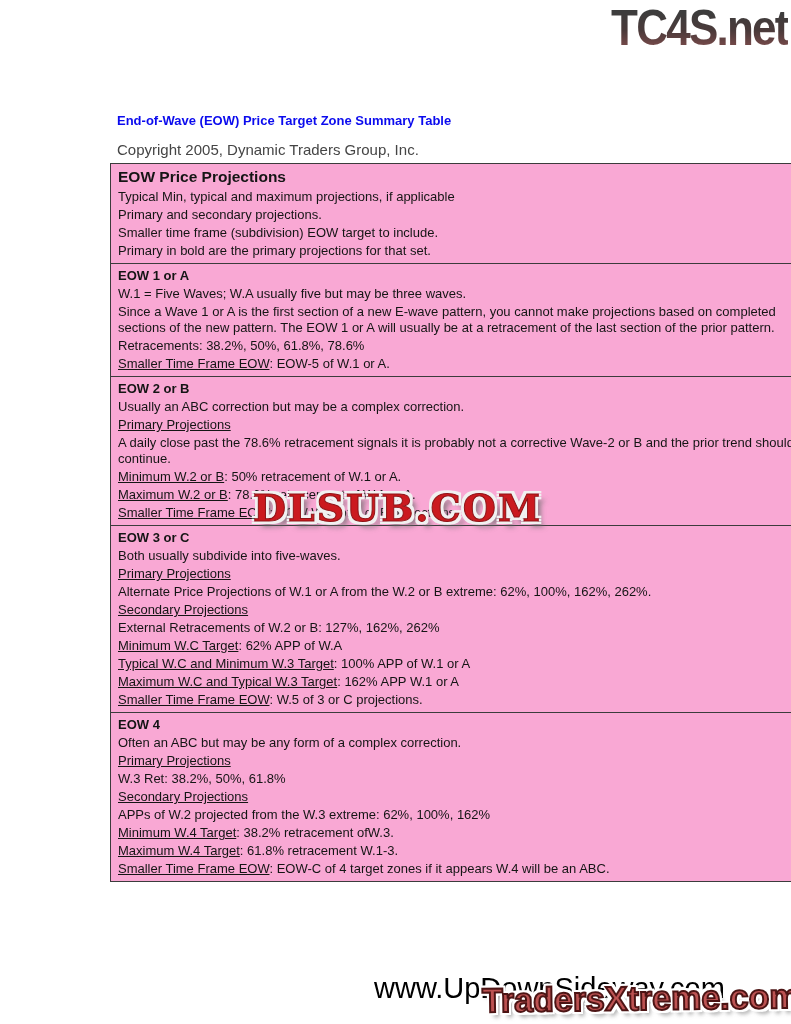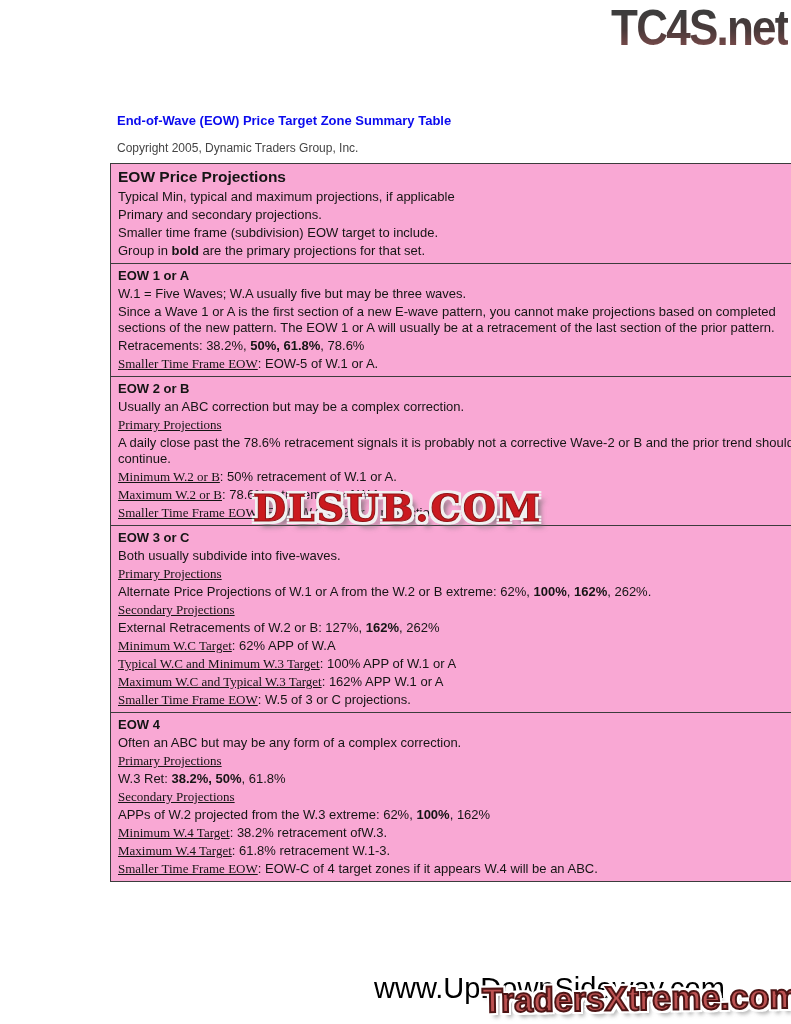--- a/index.html
+++ b/index.html
@@ -35,21 +35,21 @@
   .doc-title {
     position: absolute;
     left: 117px; top: 113px;
     font-size: 13px;
     font-weight: bold;
     color: #0b0bee;
   }
   .doc-copyright {
     position: absolute;
     left: 117px; top: 141px;
-    font-size: 12px;
+    font-size: 15px;
     color: #454545;
   }
 
   
   .eow-table {
     position: absolute;
     left: 110px; top: 163px;
     width: 702px;
     border: 1px solid #3c3c3c;
     background: #f9a8d4;
@@ -62,22 +62,22 @@
     line-height: 17px;
     margin: 1px 0 2px 0;
   }
   .sec-title.big { font-size: 15.5px; line-height: 20px; }
   .section p {
     font-size: 13px;
     line-height: 16px;
     margin: 0 0 2px 0;
   }
   .section p:last-child { margin-bottom: 0; }
-  .b { font-weight: bold; margin-top: 8px; }
-  .u { text-decoration: underline; font-family: Liberation Serif, serif; }
+  .b { font-weight: normal; margin-top: 8px; }
+  .u { text-decoration: underline; }
 
   
   .wm-center {
     position: absolute;
     left: 253px; top: 486px;
     font-family: "DejaVu Serif", serif;
     font-weight: bold;
     font-size: 38px;
     line-height: 44px;
     letter-spacing: 2px;
@@ -132,21 +132,21 @@
 <h1 class="doc-title">End-of-Wave (EOW) Price Target Zone Summary Table</h1>
 <div class="doc-copyright">Copyright 2005, Dynamic Traders Group, Inc.</div>
 
 <div class="eow-table">
   <div id="table-sections">
       <div class="section">
         <div class="sec-title big">EOW Price Projections</div>
         <p><span>Typical Min, typical and maximum projections, if applicable</span></p>
         <p><span>Primary and secondary projections.</span></p>
         <p><span>Smaller time frame (subdivision) EOW target to include.</span></p>
-        <p><span>Group in </span><span class="b">bold</span><span> are the primary projections for that set.</span></p>
+        <p><span>Primary in </span><span class="b">bold</span><span> are the primary projections for that set.</span></p>
       </div>
       <div class="section">
         <div class="sec-title">EOW 1 or A</div>
         <p><span>W.1 = Five Waves; W.A usually five but may be three waves.</span></p>
         <p><span>Since a Wave 1 or A is the first section of a new E-wave pattern, you cannot make projections based on completed sections of the new pattern. The EOW 1 or A will usually be at a retracement of the last section of the prior pattern.</span></p>
         <p><span>Retracements: 38.2%, </span><span class="b">50%, 61.8%</span><span>, 78.6%</span></p>
         <p><span class="u">Smaller Time Frame EOW</span><span>: EOW-5 of W.1 or A.</span></p>
       </div>
       <div class="section">
         <div class="sec-title">EOW 2 or B</div>

